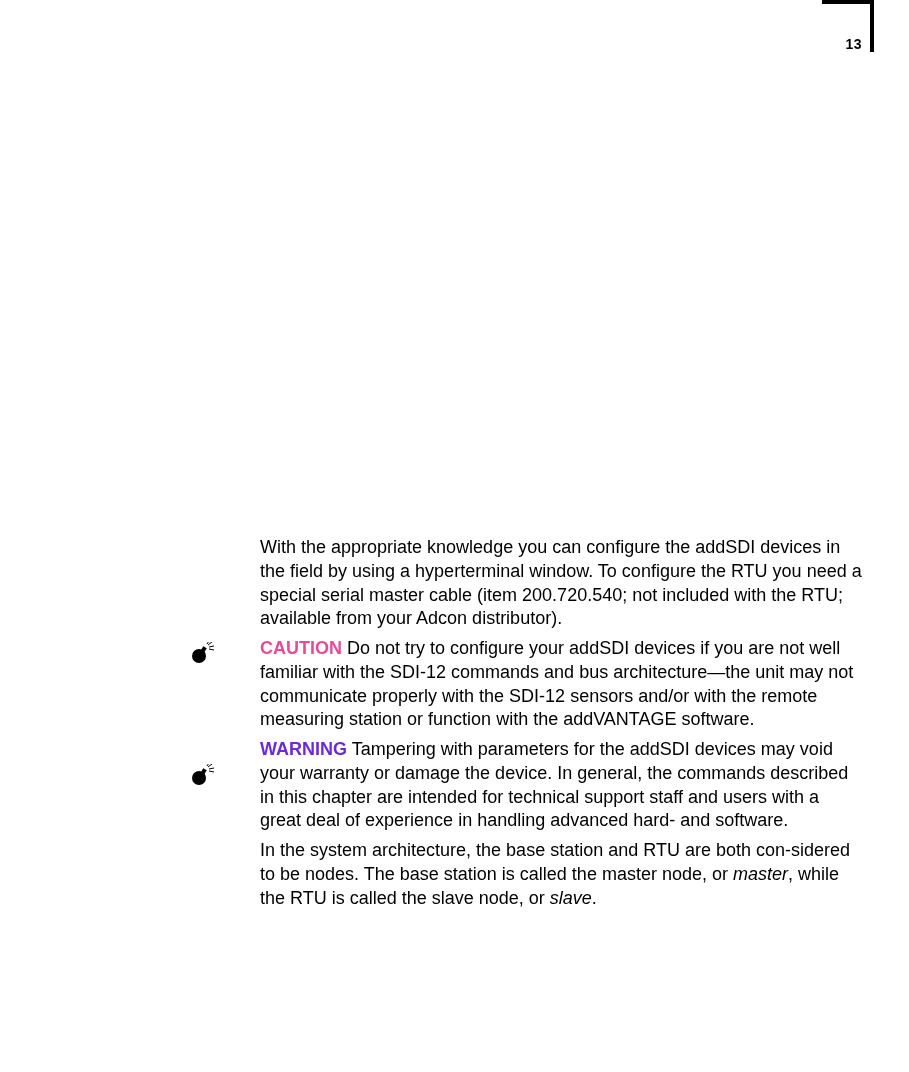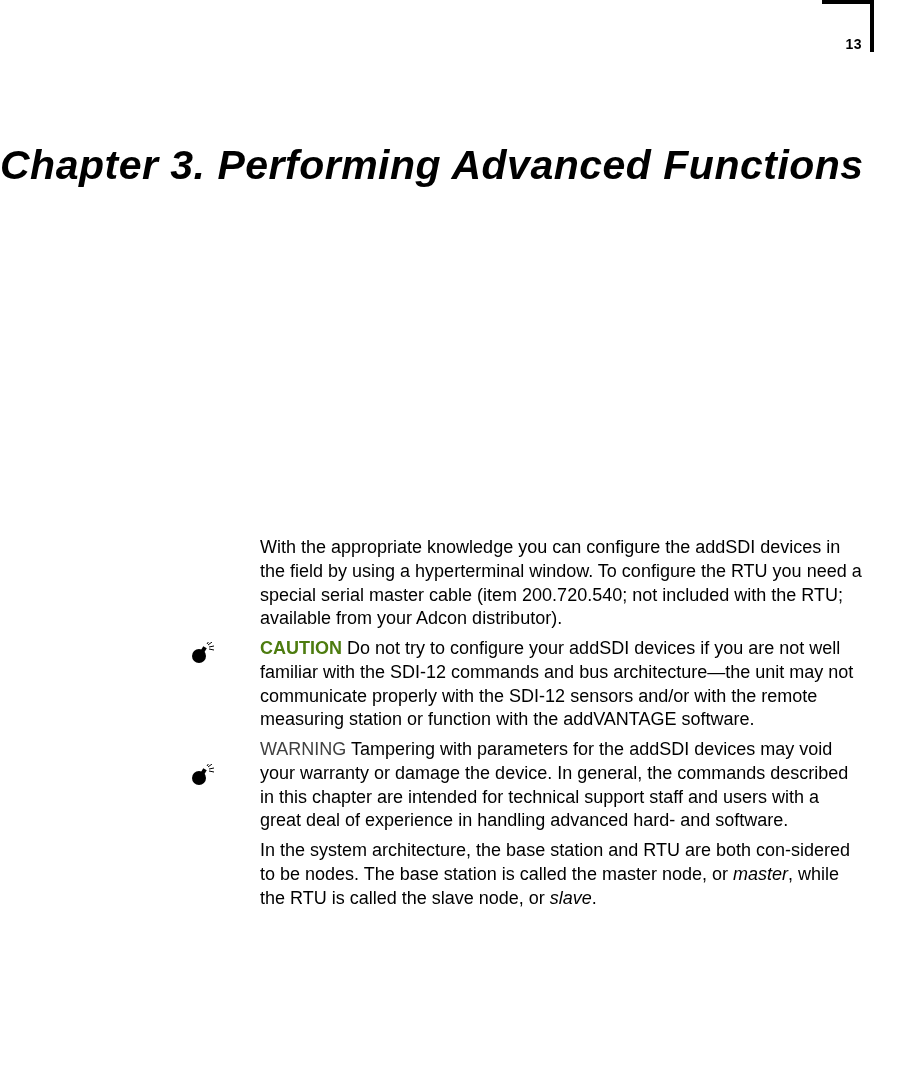--- a/index.html
+++ b/index.html
@@ -58,26 +58,26 @@
     top: 536px;
     font-size: 18px;
     line-height: 1.32;
   }
   .para {
     margin: 0 0 6px 0;
   }
   .para-gap {
   }
   .caution-label {
-    color: #4d7c0f;
+    color: #ec4899;
     font-weight: 700;
   }
   .warning-label {
-    color: #404040;
-    font-weight: 400;
+    color: #6d28d9;
+    font-weight: 700;
   }
   .italic {
     font-style: italic;
   }
   .note-icon {
     position: absolute;
     left: 190px;
     width: 26px;
     height: 22px;
   }
@@ -88,21 +88,20 @@
 </style>
 </head>
 <body>
 
 <div class="page">
 
   <div class="corner-rule-h"></div>
   <div class="corner-rule-v"></div>
   <div class="page-number">13</div>
 
-  <div class="chapter-title">Chapter 3. Performing Advanced Functions</div>
 
   <div class="note-icon" style="top:642px;">
     <svg viewBox="0 0 26 22">
       <circle cx="9" cy="14" r="7" fill="#000"></circle>
       <rect x="12" y="5" width="4" height="5" fill="#000" transform="rotate(30 14 7)"></rect>
       <line x1="18" y1="3" x2="22" y2="0" stroke="#000" stroke-width="1"></line>
       <line x1="19" y1="5" x2="24" y2="4" stroke="#000" stroke-width="1"></line>
       <line x1="19" y1="7" x2="24" y2="8" stroke="#000" stroke-width="1"></line>
       <line x1="17" y1="2" x2="19" y2="-1" stroke="#000" stroke-width="1"></line>
     </svg>

